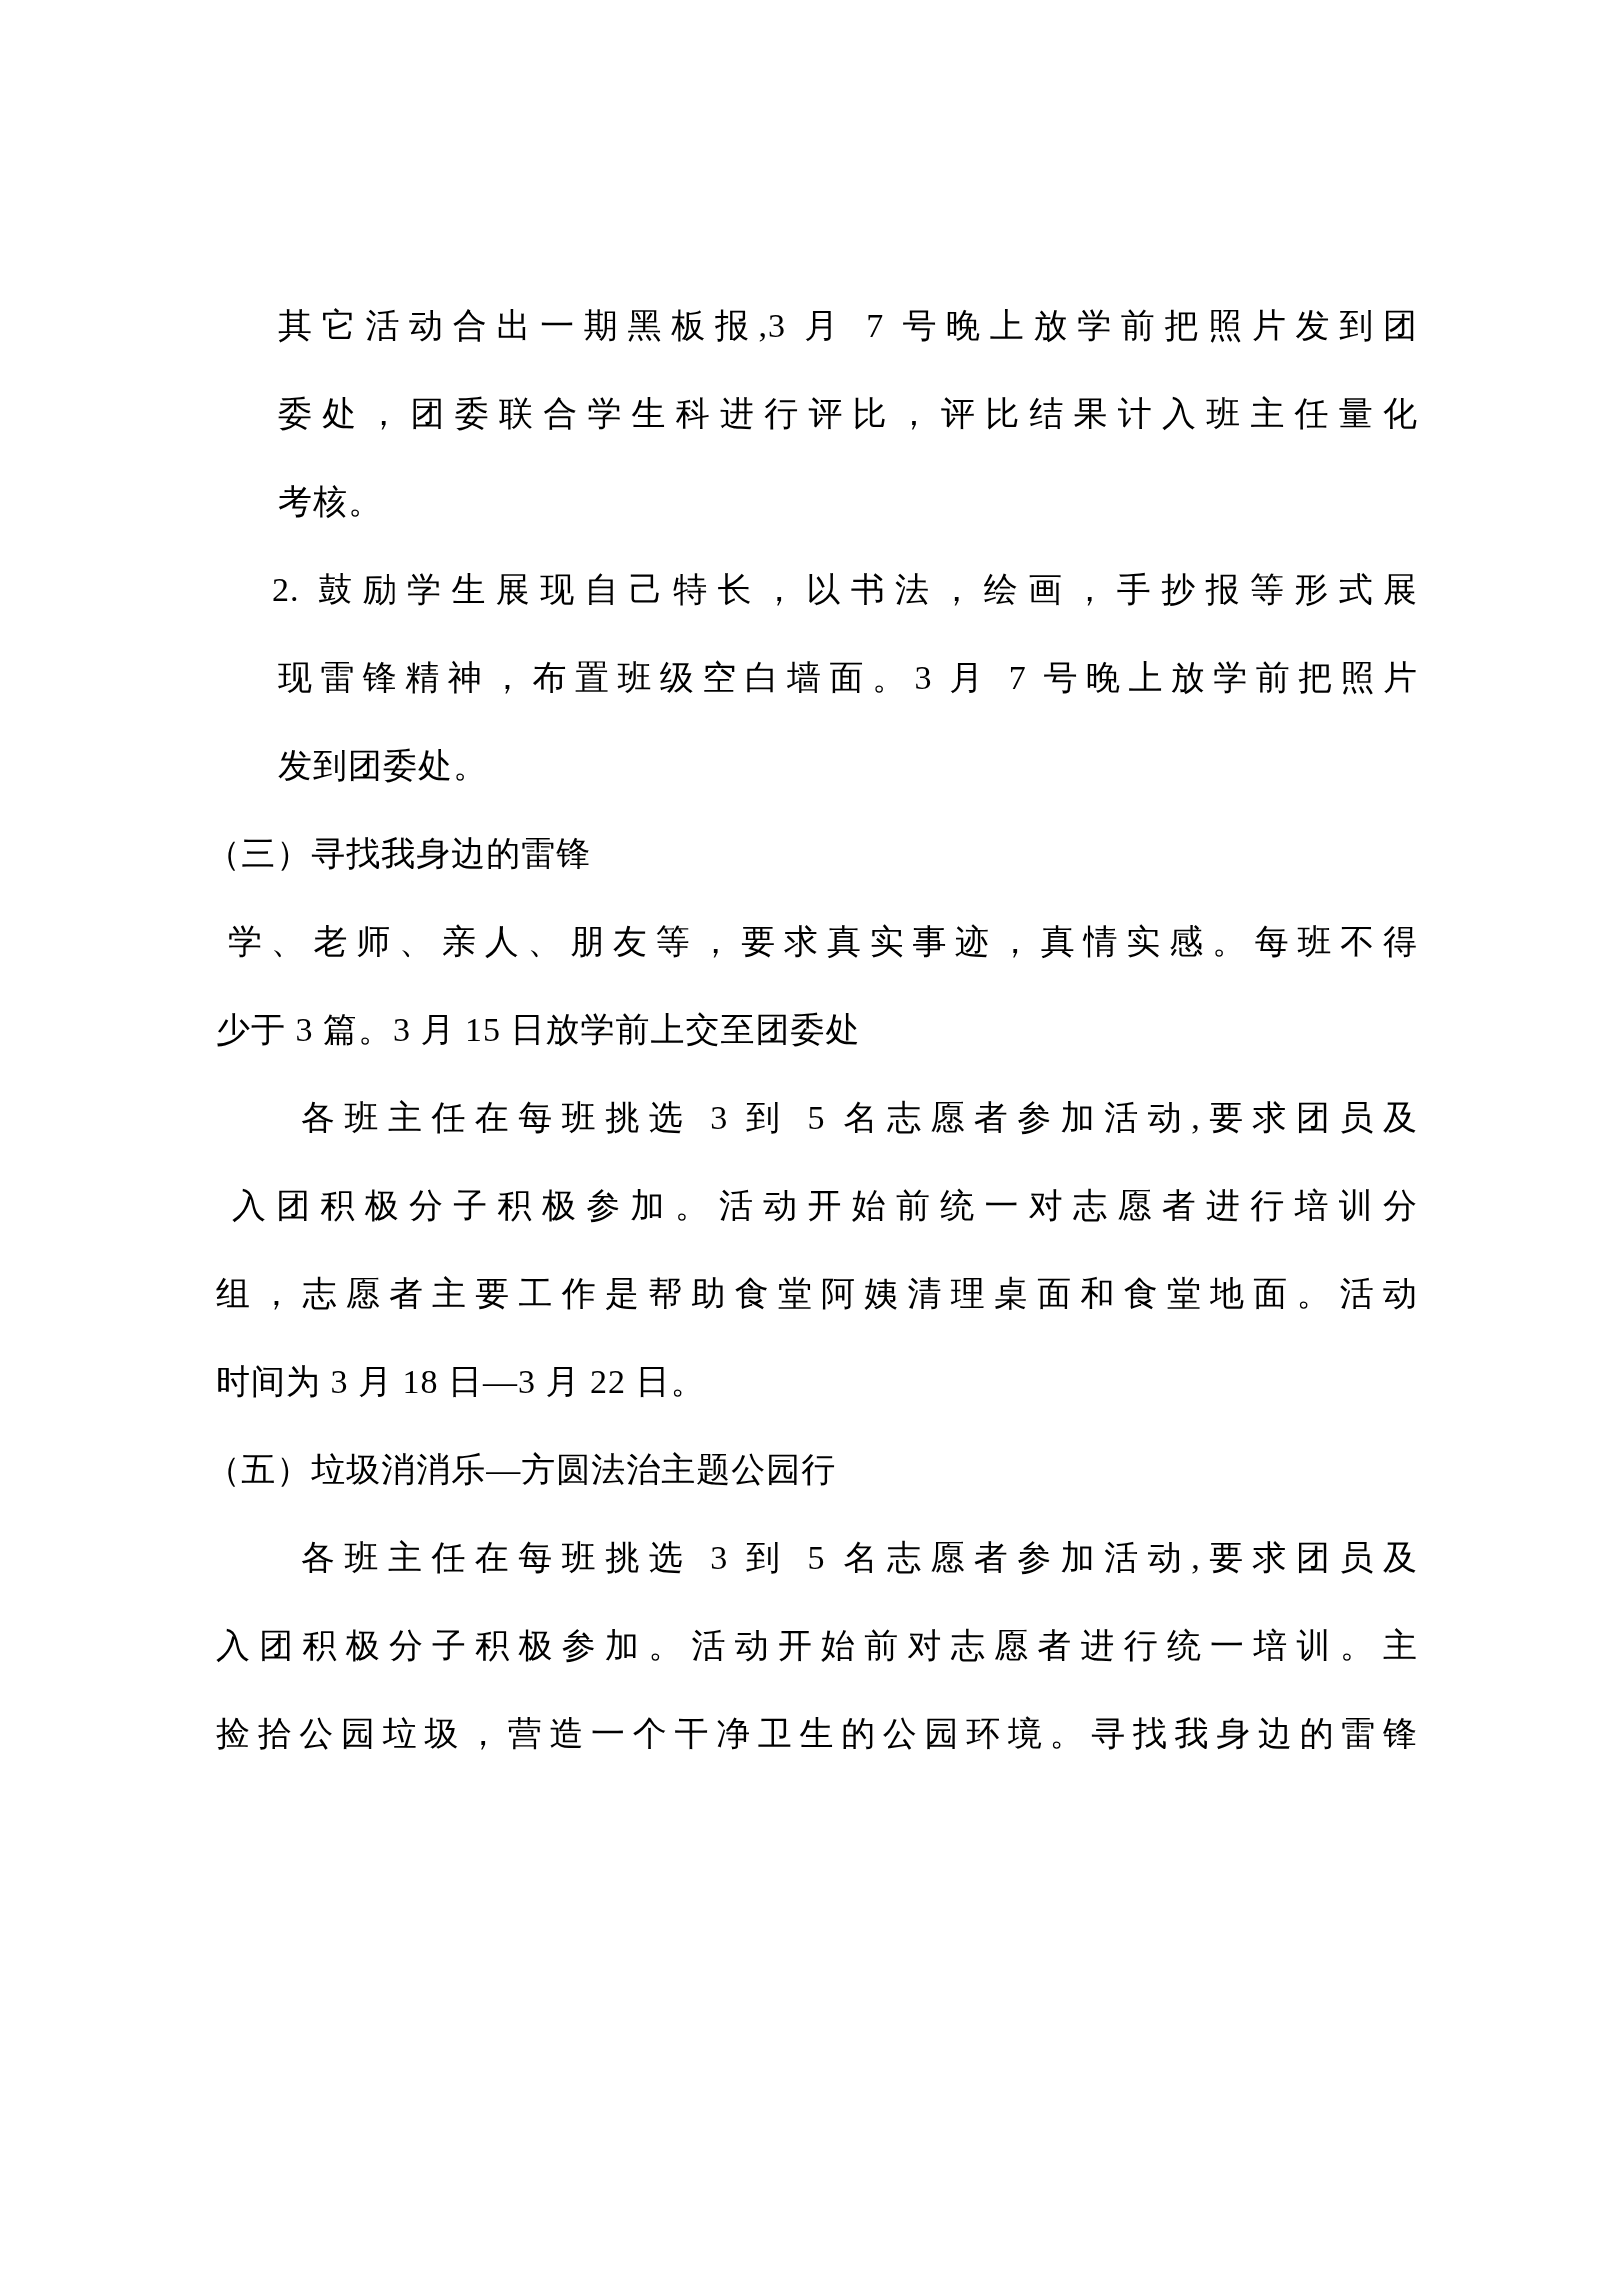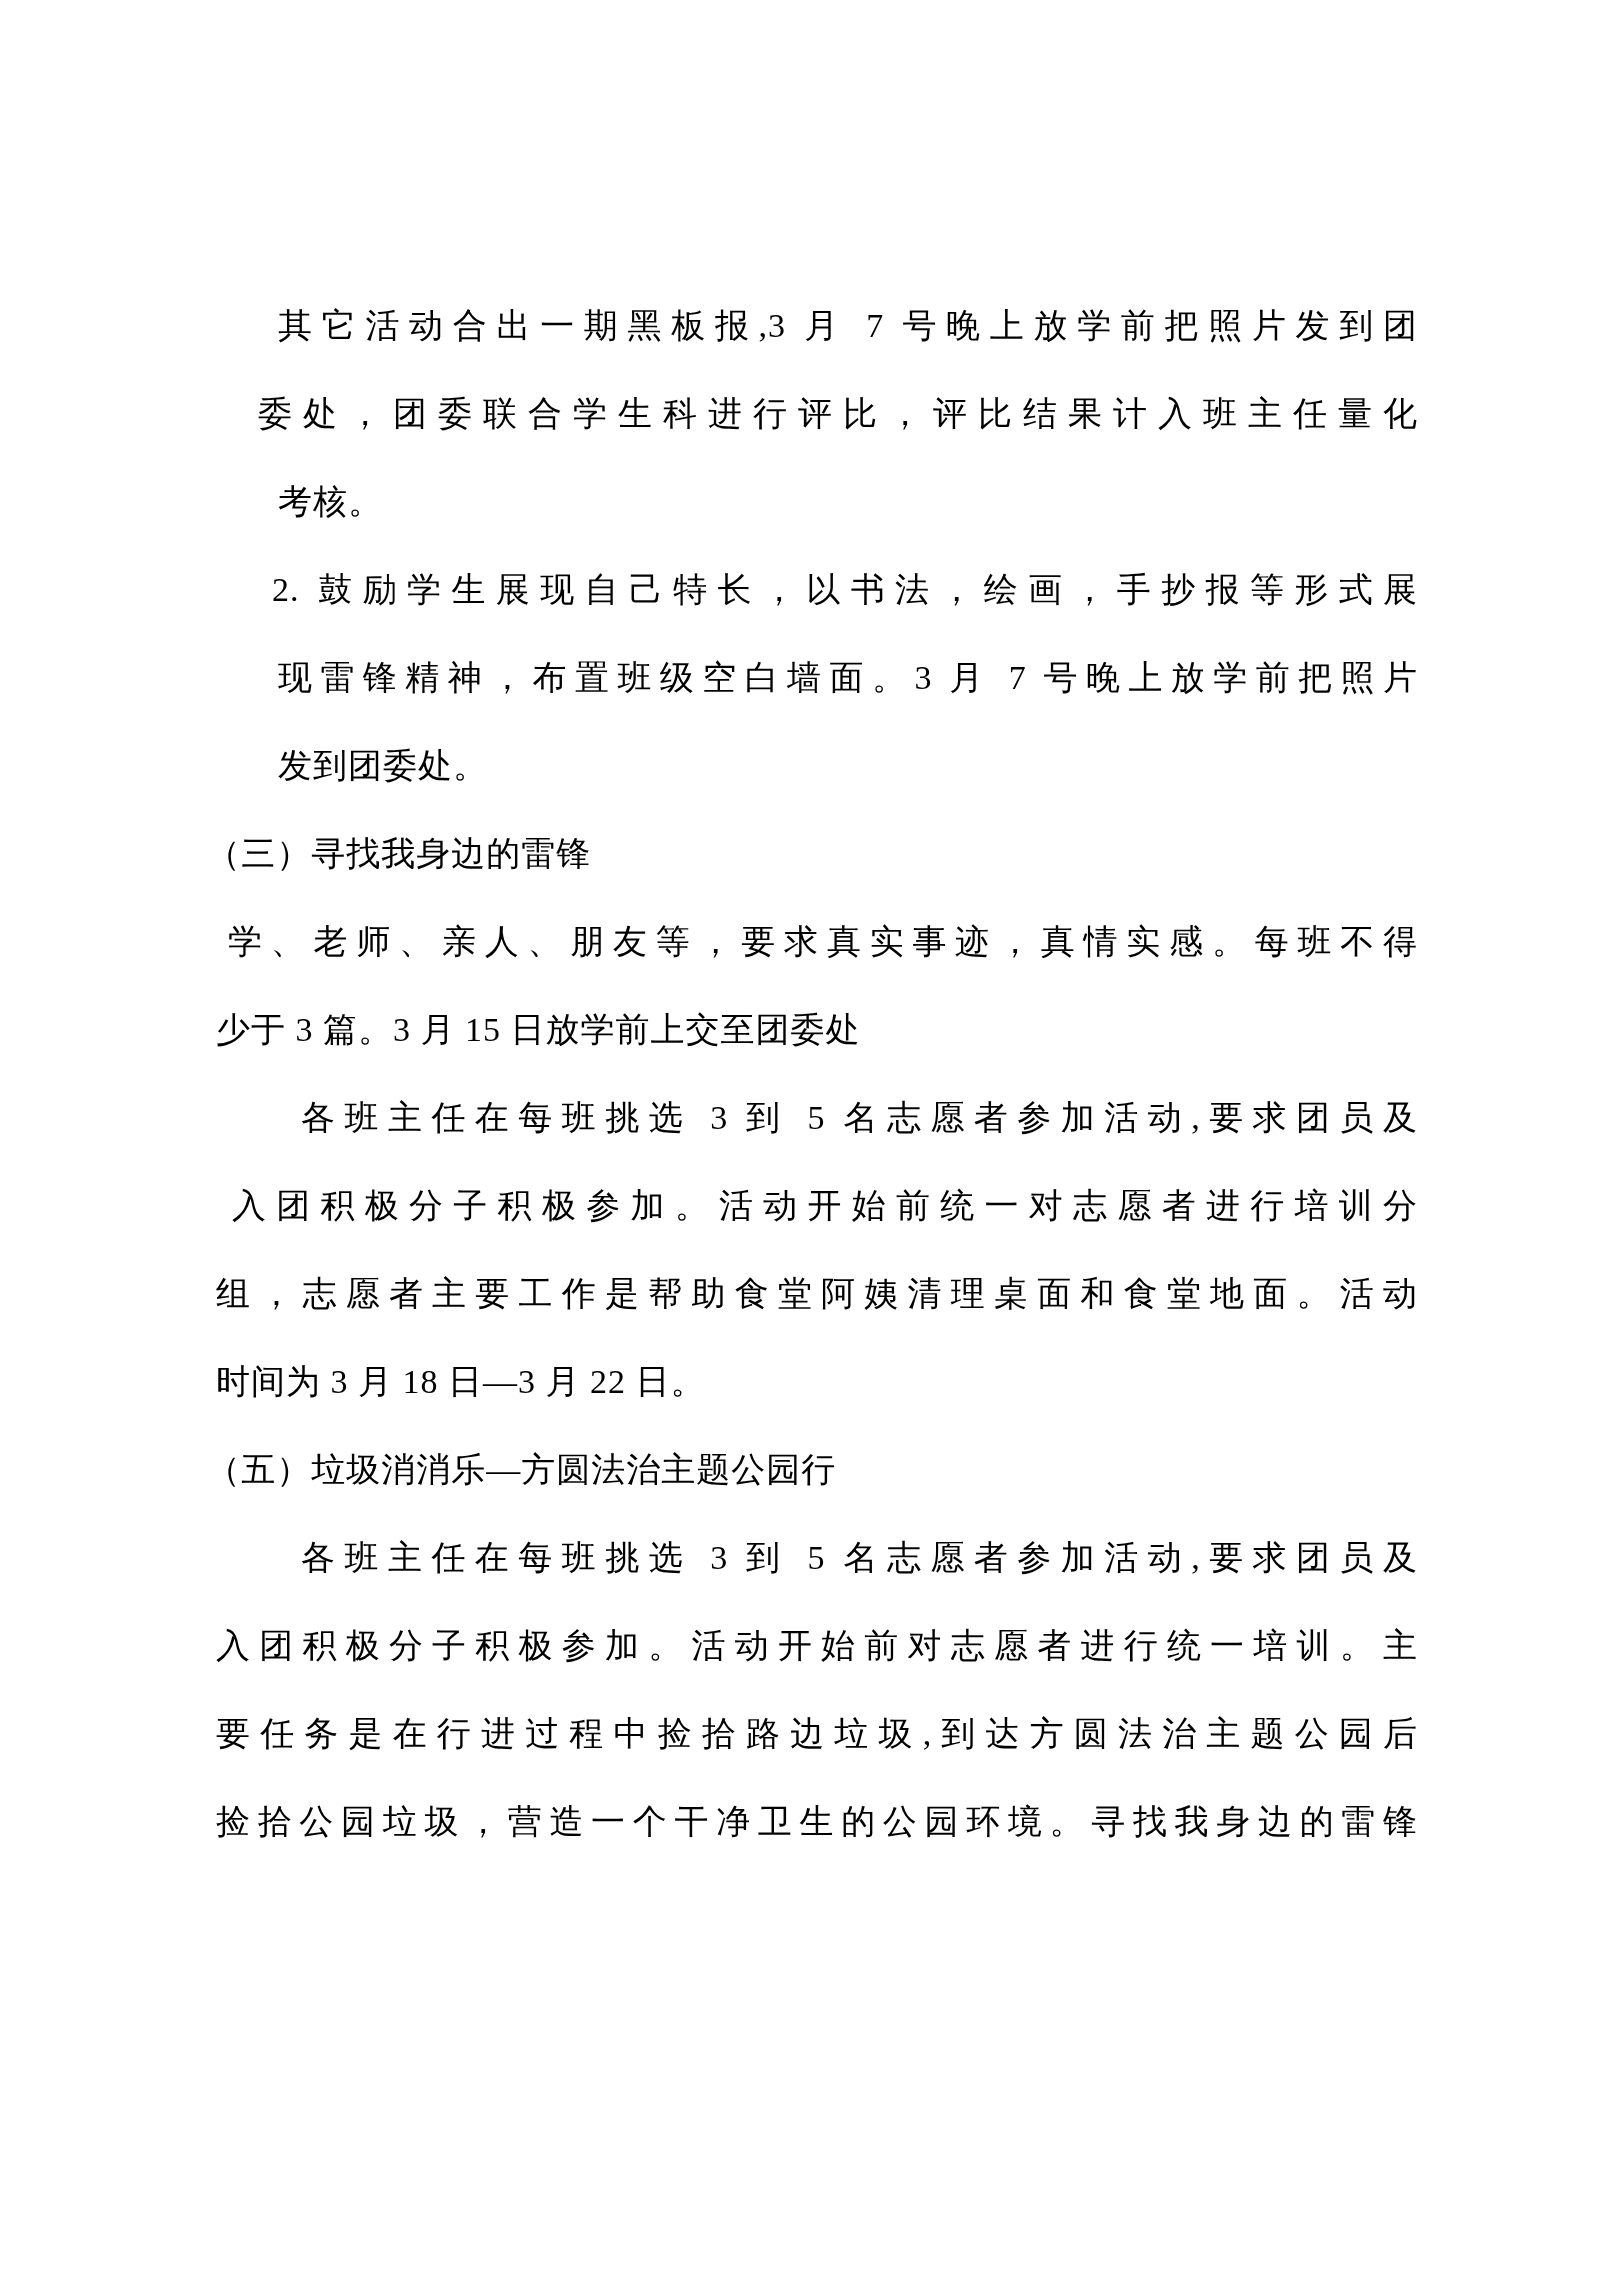--- a/index.html
+++ b/index.html
@@ -36,32 +36,31 @@
     text-align-last: justify;
     word-break: break-all;
   }
 </style>
 </head>
 <body>
 
 <div class="page">
   <div class="content">
       <div class="line justify" style="margin-left: 62px;">其它活动合出一期黑板报,3 月 7 号晚上放学前把照片发到团</div>
-      <div class="line justify" style="margin-left: 42px;">委处，团委联合学生科进行评比，评比结果计入班主任量化</div>
+      <div class="line justify" style="margin-left: 62px;">委处，团委联合学生科进行评比，评比结果计入班主任量化</div>
       <div class="line" style="margin-left: 62px;">考核。</div>
       <div class="line justify" style="margin-left: 56px;">2. 鼓励学生展现自己特长，以书法，绘画，手抄报等形式展</div>
       <div class="line justify" style="margin-left: 62px;">现雷锋精神，布置班级空白墙面。3 月 7 号晚上放学前把照片</div>
       <div class="line" style="margin-left: 62px;">发到团委处。</div>
       <div class="line" style="margin-left: -9.8px;">（三）寻找我身边的雷锋</div>
       <div class="line justify" style="margin-left: 12px;">学、老师、亲人、朋友等，要求真实事迹，真情实感。每班不得</div>
       <div class="line" style="margin-left: 0px;">少于 3 篇。3 月 15 日放学前上交至团委处</div>
       <div class="line justify" style="margin-left: 85px;">各班主任在每班挑选 3 到 5 名志愿者参加活动,要求团员及</div>
       <div class="line justify" style="margin-left: 16px;">入团积极分子积极参加。活动开始前统一对志愿者进行培训分</div>
       <div class="line justify" style="margin-left: 0px;">组，志愿者主要工作是帮助食堂阿姨清理桌面和食堂地面。活动</div>
       <div class="line" style="margin-left: 0px;">时间为 3 月 18 日—3 月 22 日。</div>
       <div class="line" style="margin-left: -9.8px;">（五）垃圾消消乐—方圆法治主题公园行</div>
       <div class="line justify" style="margin-left: 85px;">各班主任在每班挑选 3 到 5 名志愿者参加活动,要求团员及</div>
       <div class="line justify" style="margin-left: 0px;">入团积极分子积极参加。活动开始前对志愿者进行统一培训。主</div>
-      <div class="line justify" style="margin-left: 0px;">要任务是在行进过程中捡拾路边垃圾,到达方圆法治主题公园后</div>
       <div class="line justify" style="margin-left: 0px;">捡拾公园垃圾，营造一个干净卫生的公园环境。寻找我身边的雷锋</div>
     </div>
 </div>
 
 
 </body></html>

